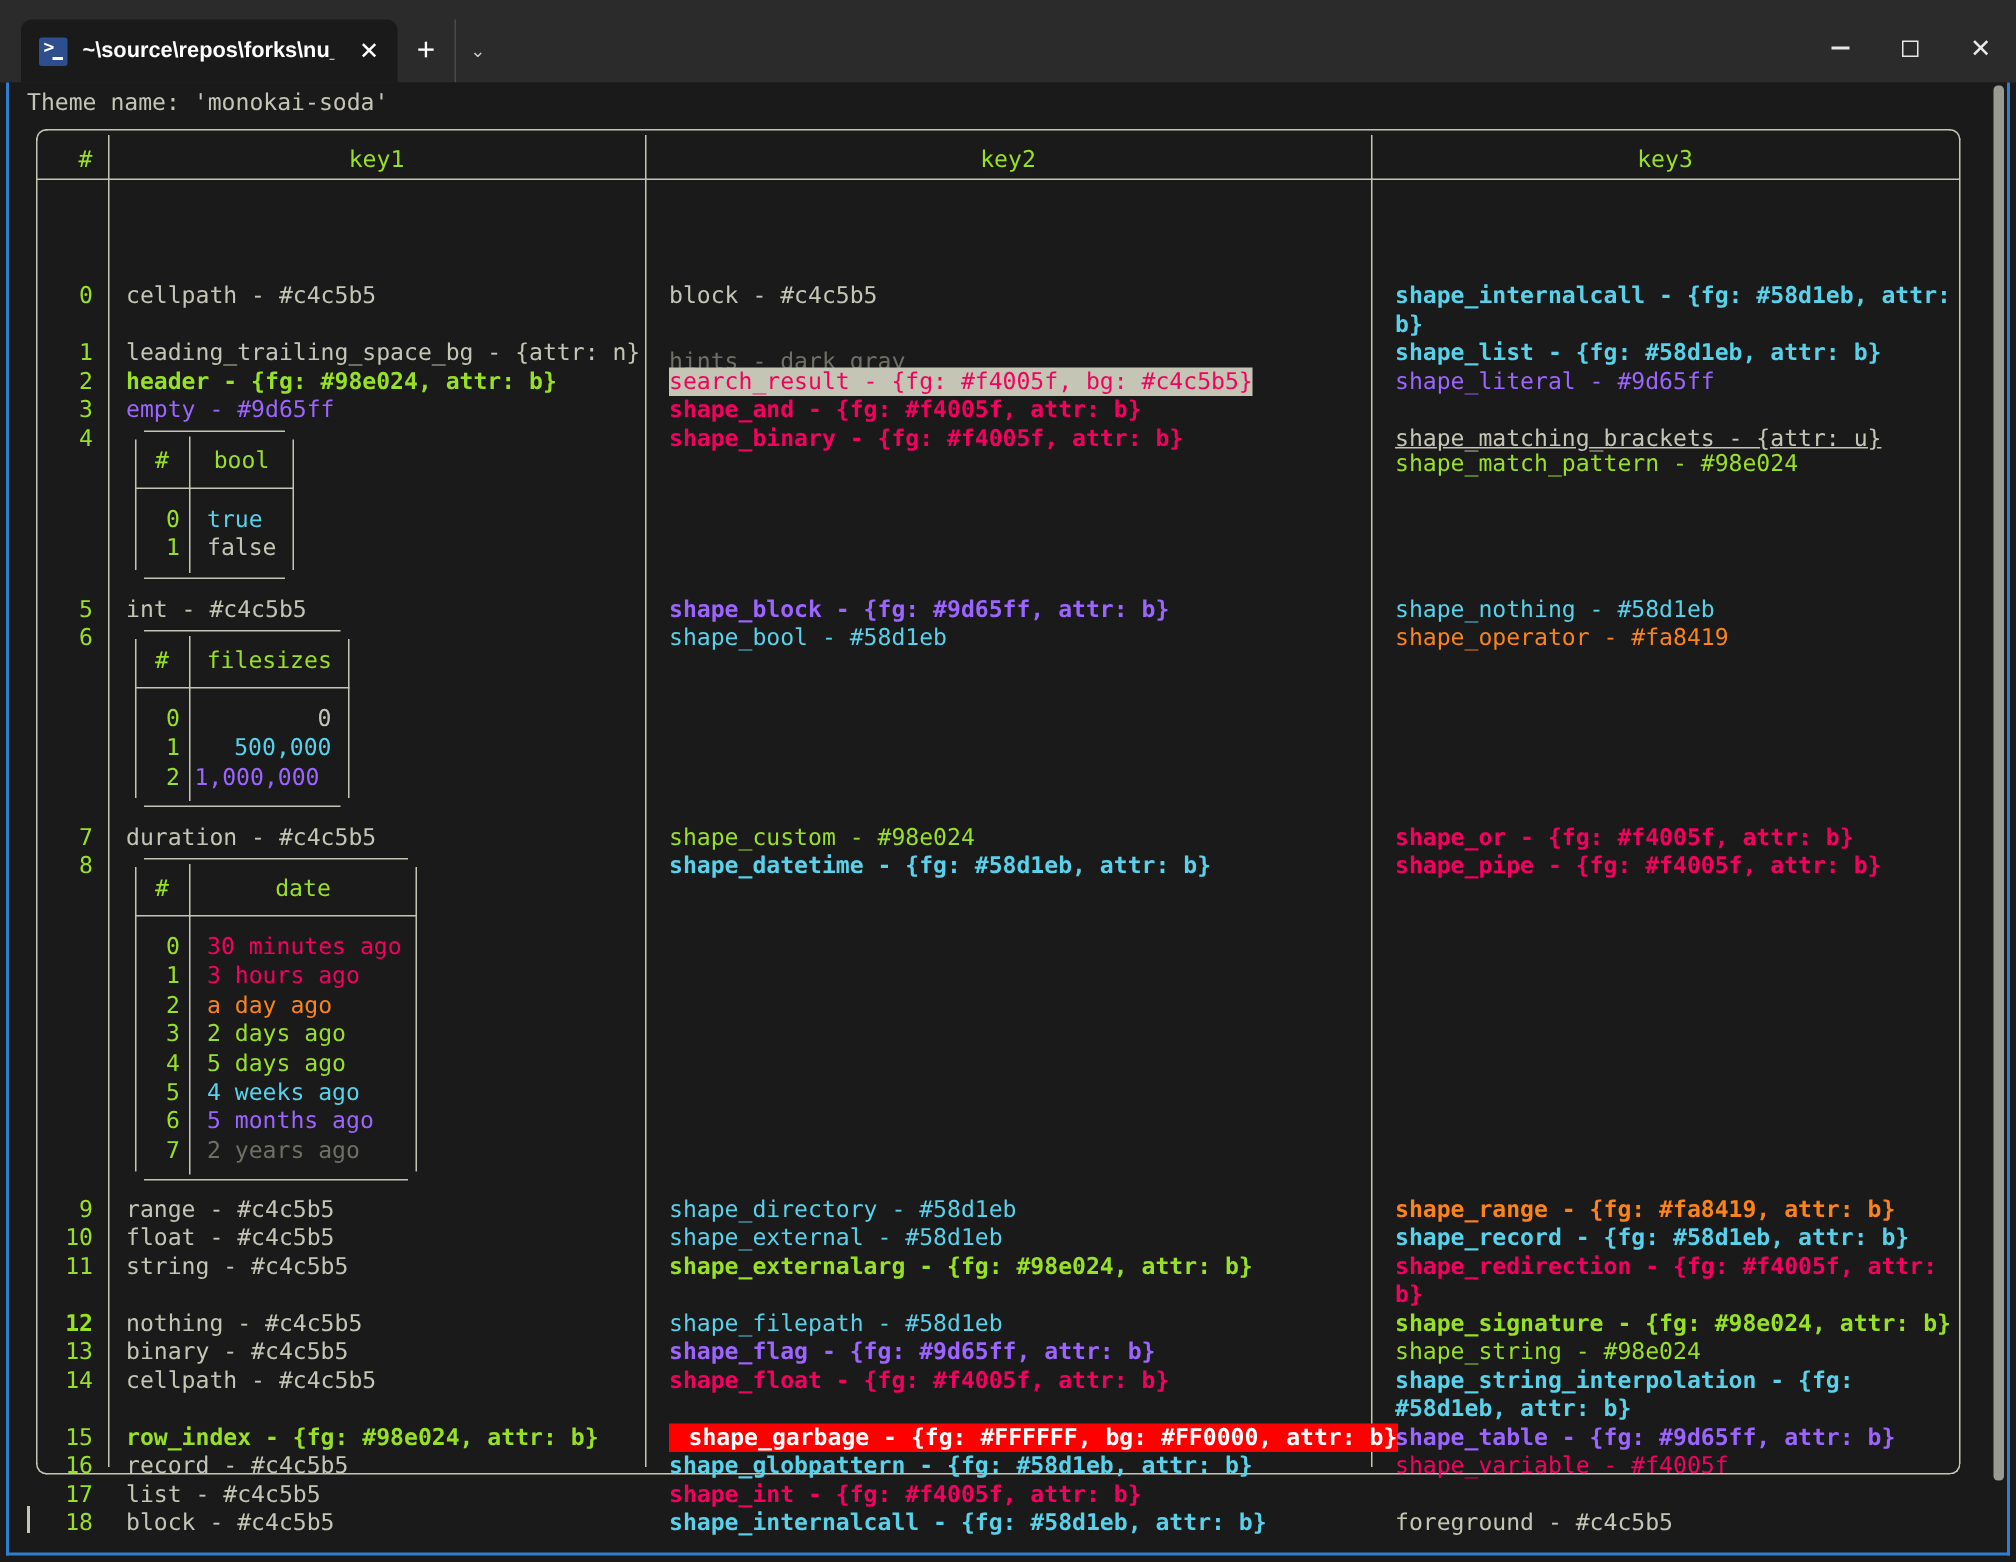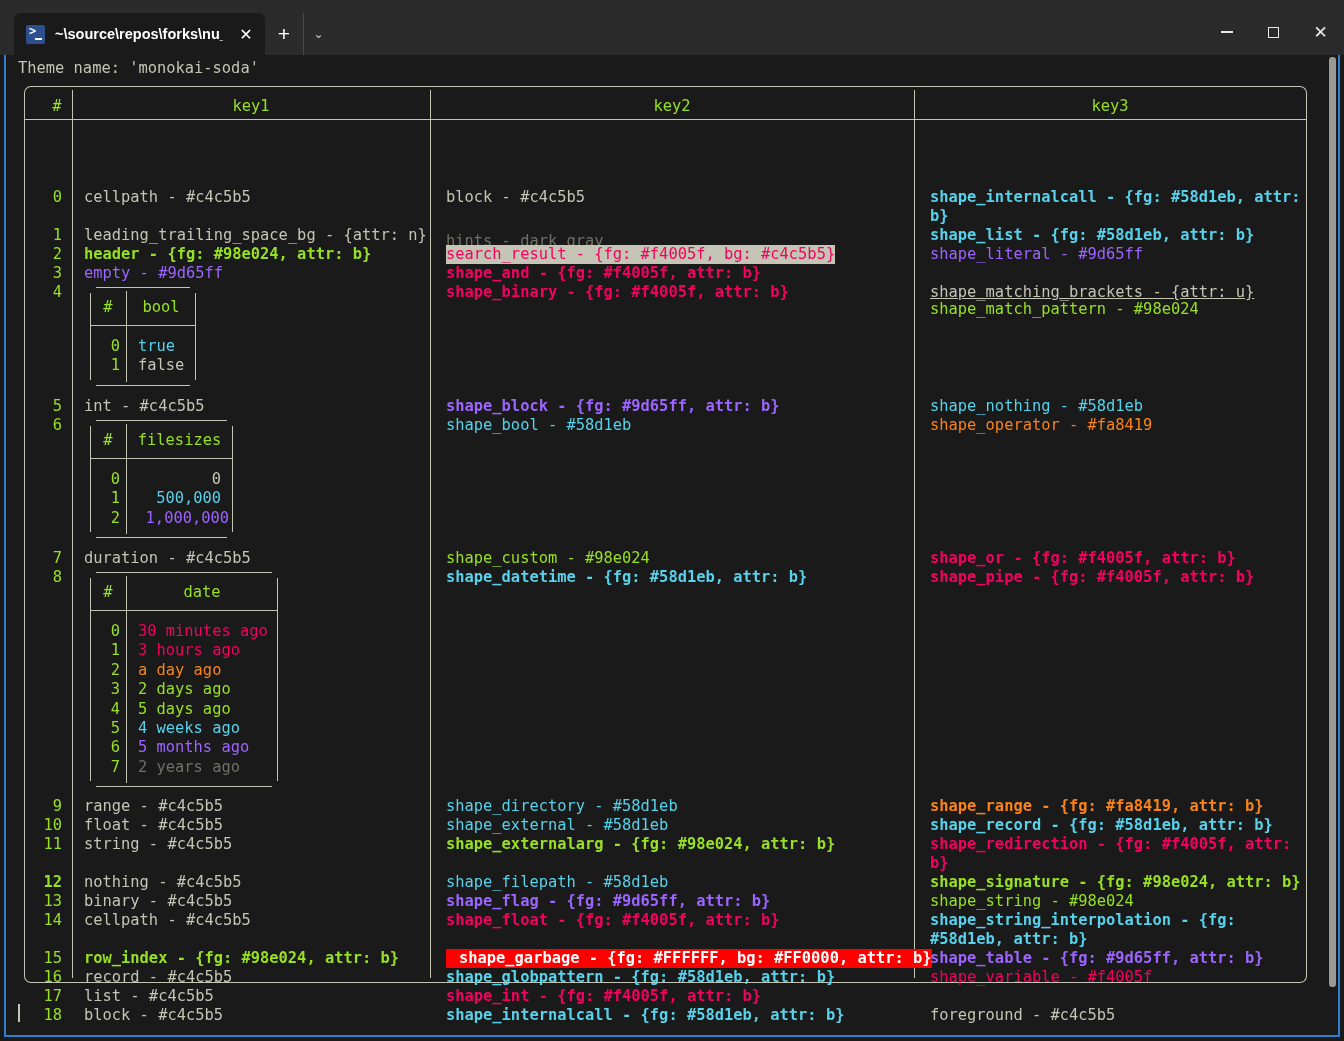--- a/index.html
+++ b/index.html
@@ -304,21 +304,21 @@
             <div class="sv" style="left:142px; top:6px; height:106.19999999999999px;"></div>
             <div class="sh" style="left:0; top:38px; width:143px;"></div>
             <div class="sv" style="left:36px; top:4px; height:110.19999999999999px;"></div>
             <div class="abs c-green" style="left:0; top:11px; width:36px; text-align:center;">#</div>
             <div class="abs c-green" style="left:36px; top:11px; width:107px; text-align:center;">filesizes</div>
             <div class="abs c-green" style="left:0; top:50px; width:30px; text-align:right;">0</div>
             <div class="abs c-fg" style="left:36px; top:50px; width:95px; text-align:right;">0</div>
             <div class="abs c-green" style="left:0; top:69.4px; width:30px; text-align:right;">1</div>
             <div class="abs c-cyan" style="left:36px; top:69.4px; width:95px; text-align:right;">500,000</div>
             <div class="abs c-green" style="left:0; top:88.8px; width:30px; text-align:right;">2</div>
-            <div class="abs c-purple" style="left:44px; top:88.8px; width:95px; text-align:right;padding-left:11px;">1,000,000</div>
+            <div class="abs c-purple" style="left:28px; top:88.8px; width:95px; text-align:right;padding-left:11px;">1,000,000</div>
           </div>
           <div class="subtable" style="left: 84px; top: 517px; width: 188px; height: 215.2px;">
             <div class="sh" style="left:6px; top:0; width:176px;"></div>
             <div class="sh" style="left:6px; top:214.2px; width:176px;"></div>
             <div class="sv" style="left:0; top:6px; height:203.2px;"></div>
             <div class="sv" style="left:187px; top:6px; height:203.2px;"></div>
             <div class="sh" style="left:0; top:38px; width:188px;"></div>
             <div class="sv" style="left:36px; top:4px; height:207.2px;"></div>
             <div class="abs c-green" style="left:0; top:11px; width:36px; text-align:center;">#</div>
             <div class="abs c-green" style="left:36px; top:11px; width:152px; text-align:center;">date</div>

